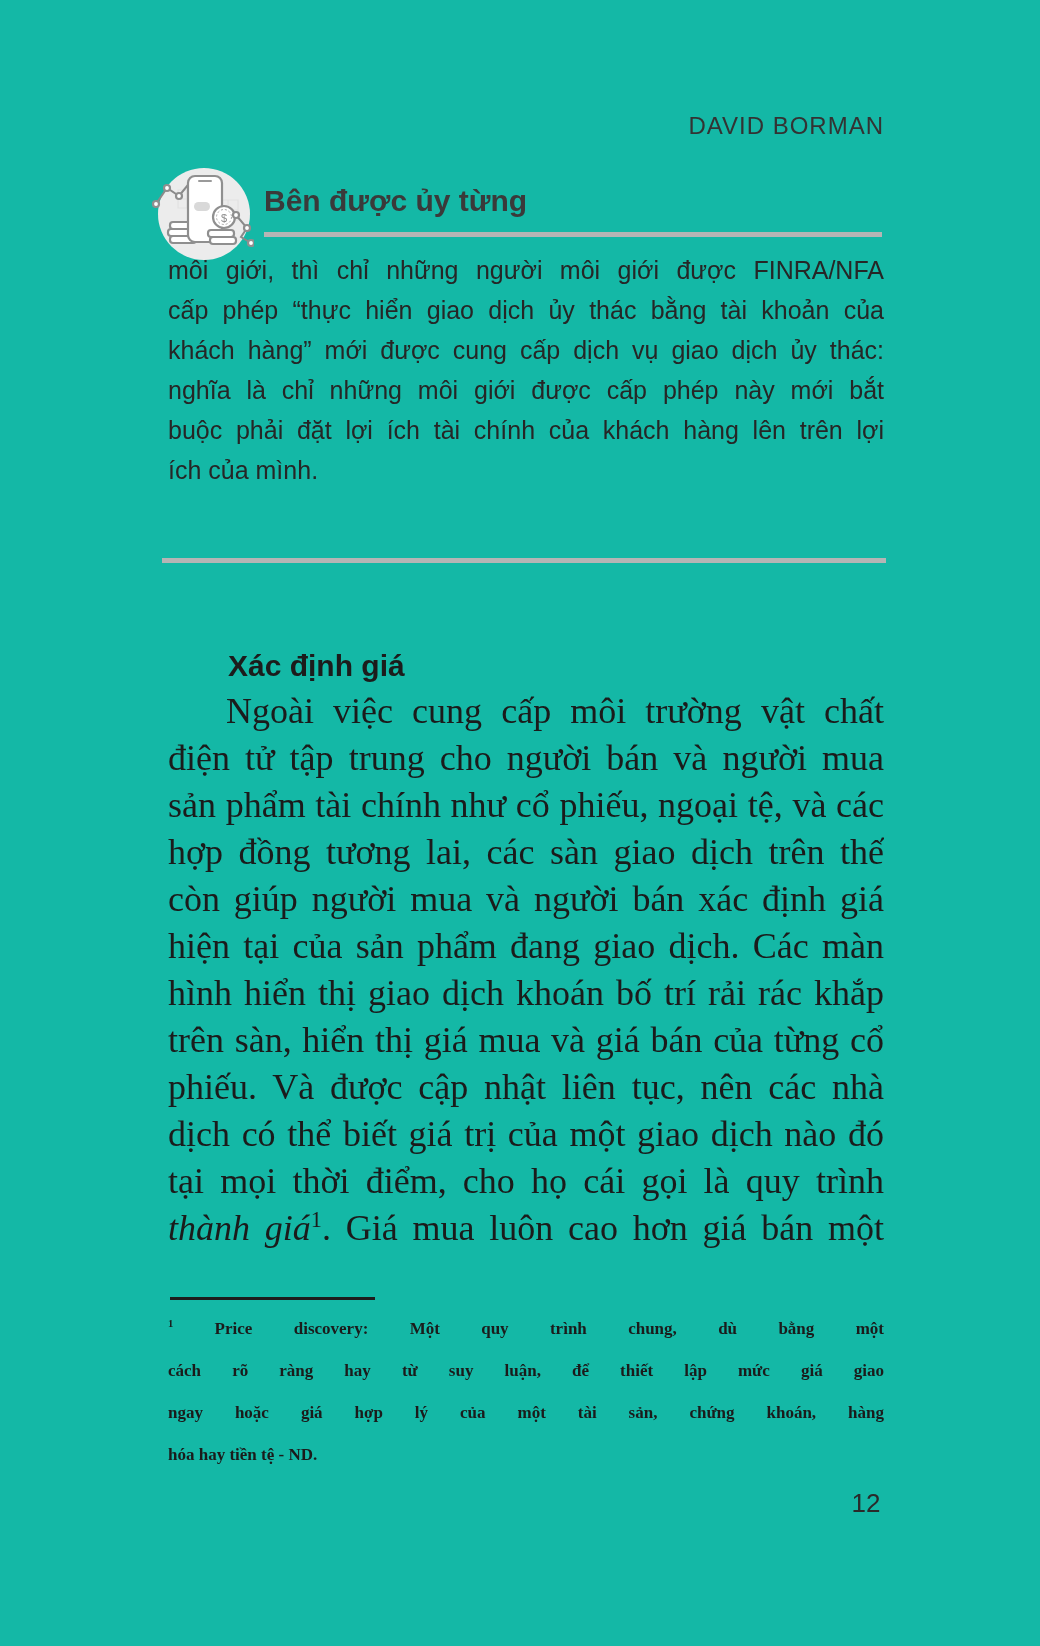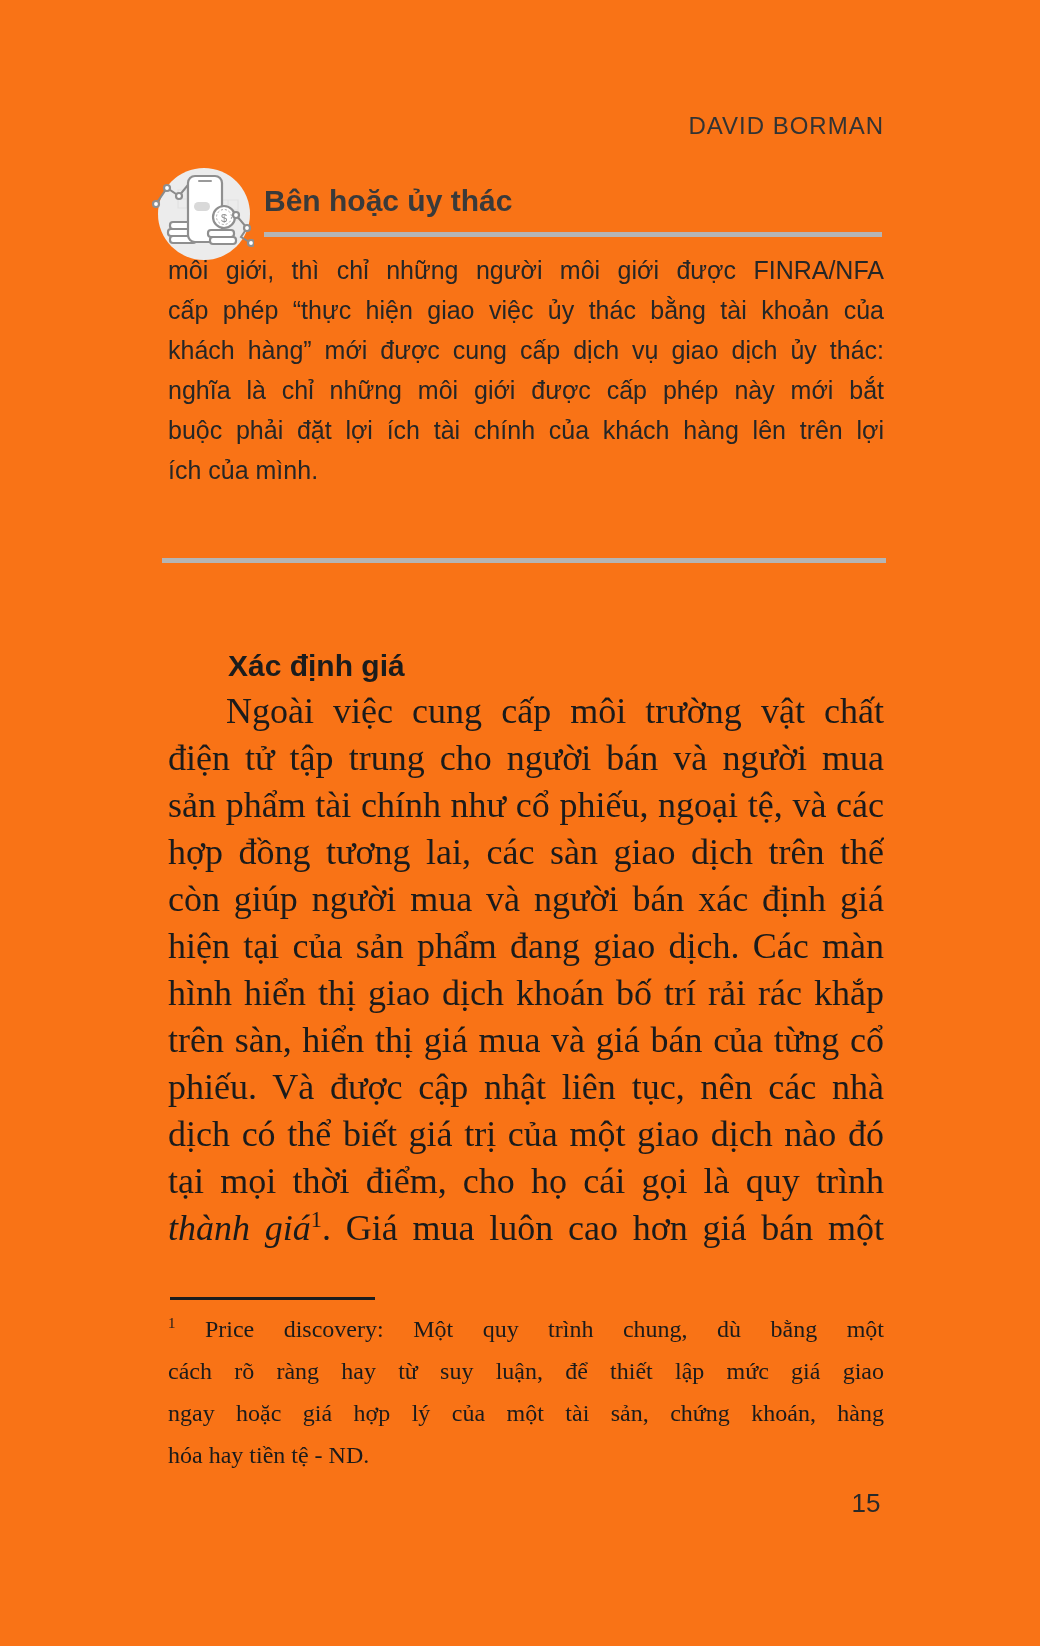--- a/index.html
+++ b/index.html
@@ -1,16 +1,16 @@
 <!DOCTYPE html>
 <html><head>
 <meta charset="utf-8">
 <style>
   html,body{margin:0;padding:0;background:#ffffff;}
-  .page{position:relative;width:1040px;height:1646px;background:#f97316;overflow:hidden;
+  .page{position:relative;width:1040px;height:1646px;background:#14b8a6;overflow:hidden;
         font-family:"Liberation Sans",sans-serif;color:#1f1f1f;}
 
   .running-header{position:absolute;top:112px;left:0;width:884px;text-align:right;
         font-size:24px;letter-spacing:1px;color:#333;font-family:"Liberation Sans",sans-serif;}
 
   
   .callout-icon{position:absolute;left:150px;top:160px;width:104px;height:104px;}
   .callout-title{position:absolute;left:264px;top:184px;font-size:30px;font-weight:bold;color:#3a3a3a;white-space:nowrap;}
   .rule{position:absolute;background:#b5b5b5;}
   .title-rule{left:264px;top:232px;width:618px;height:5px;}
@@ -30,21 +30,21 @@
   .body-text .ln{height:47px;line-height:47px;overflow:hidden;
         text-align:justify;text-align-last:justify;}
   .body-text .ln.first{padding-left:58px;width:658px;}
   .body-text .ln.last{text-align-last:left;}
   .body-text i{}
   sup{font-size:0.62em;vertical-align:super;line-height:0;}
 
   
   .footnote-rule{position:absolute;left:170px;top:1297px;width:205px;height:3px;background:#1d1d1d;}
   .footnote{position:absolute;left:168px;top:1308px;width:716px;
-        font-family:"Liberation Serif",serif;font-size:24px;color:#1b1b1b;}
+        font-family:"Liberation Serif",serif;font-size:17px;color:#1b1b1b;font-weight:bold;}
   .footnote .ln{height:42px;line-height:42px;overflow:hidden;
         text-align:justify;text-align-last:justify;}
   .footnote .ln.last{text-align-last:left;}
 
   .page-number{position:absolute;left:836px;top:1488px;width:60px;text-align:center;
         font-size:26px;color:#2a2a2a;font-family:"Liberation Sans",sans-serif;}
 
   
   .ic-s{fill:#ffffff;stroke:#8f8f8f;stroke-width:2.2;}
   .ic-l{fill:none;stroke:#8a8a8a;stroke-width:2;}
@@ -82,26 +82,26 @@
       <circle class="ic-s" cx="74" cy="57" r="11"></circle>
       <circle cx="74" cy="57" r="7.5" fill="none" stroke="#a8a8a8" stroke-width="1" stroke-dasharray="2 2"></circle>
       <text x="74" y="62" text-anchor="middle" font-size="11" fill="#8a8a8a" font-family="Liberation Sans, sans-serif">$</text>
     </g>
     <polyline class="ic-l" points="86,55 97,68 91,77 101,83"></polyline>
     <circle class="ic-s" cx="86" cy="55" r="3"></circle>
     <circle class="ic-s" cx="97" cy="68" r="3"></circle>
     <circle class="ic-s" cx="101" cy="83" r="3"></circle>
   </svg>
 
-  <div class="callout-title">Bên hoặc ủy thác</div>
+  <div class="callout-title">Bên được ủy từng</div>
   <div class="rule title-rule"></div>
 
   <div class="callout-body">
     <div class="ln">môi giới, thì chỉ những người môi giới được FINRA/NFA</div>
-    <div class="ln">cấp phép “thực hiện giao việc ủy thác bằng tài khoản của</div>
+    <div class="ln">cấp phép “thực hiển giao dịch ủy thác bằng tài khoản của</div>
     <div class="ln">khách hàng” mới được cung cấp dịch vụ giao dịch ủy thác:</div>
     <div class="ln">nghĩa là chỉ những môi giới được cấp phép này mới bắt</div>
     <div class="ln">buộc phải đặt lợi ích tài chính của khách hàng lên trên lợi</div>
     <div class="ln last">ích của mình.</div>
   </div>
 
   <div class="rule bottom-rule"></div>
 
   <div class="section-heading">Xác định giá</div>
 
@@ -122,15 +122,15 @@
 
   <div class="footnote-rule"></div>
 
   <div class="footnote">
     <div class="ln"><sup>1</sup><span> Price discovery: Một quy trình chung, dù bằng một</span></div>
     <div class="ln">cách rõ ràng hay từ suy luận, để thiết lập mức giá giao</div>
     <div class="ln">ngay hoặc giá hợp lý của một tài sản, chứng khoán, hàng</div>
     <div class="ln last">hóa hay tiền tệ - ND.</div>
   </div>
 
-  <div class="page-number">15</div>
+  <div class="page-number">12</div>
 
 </div>
 
 </body></html>

